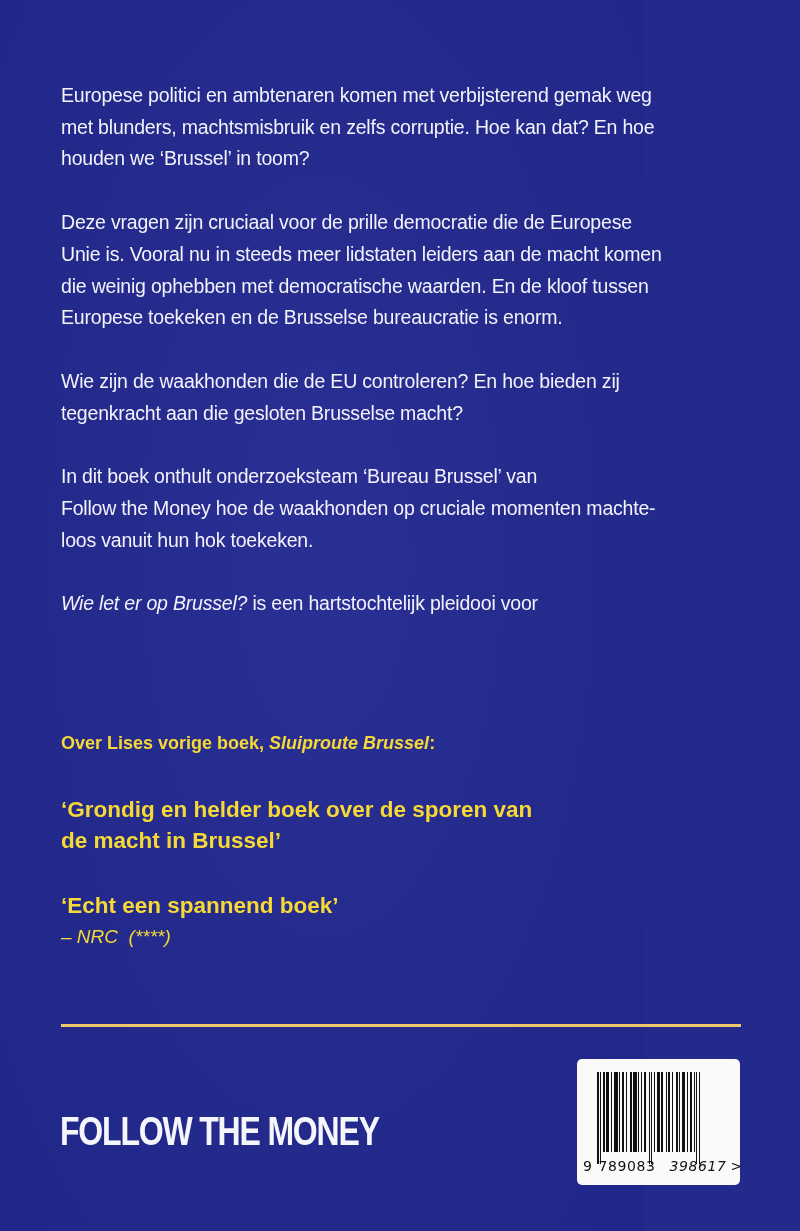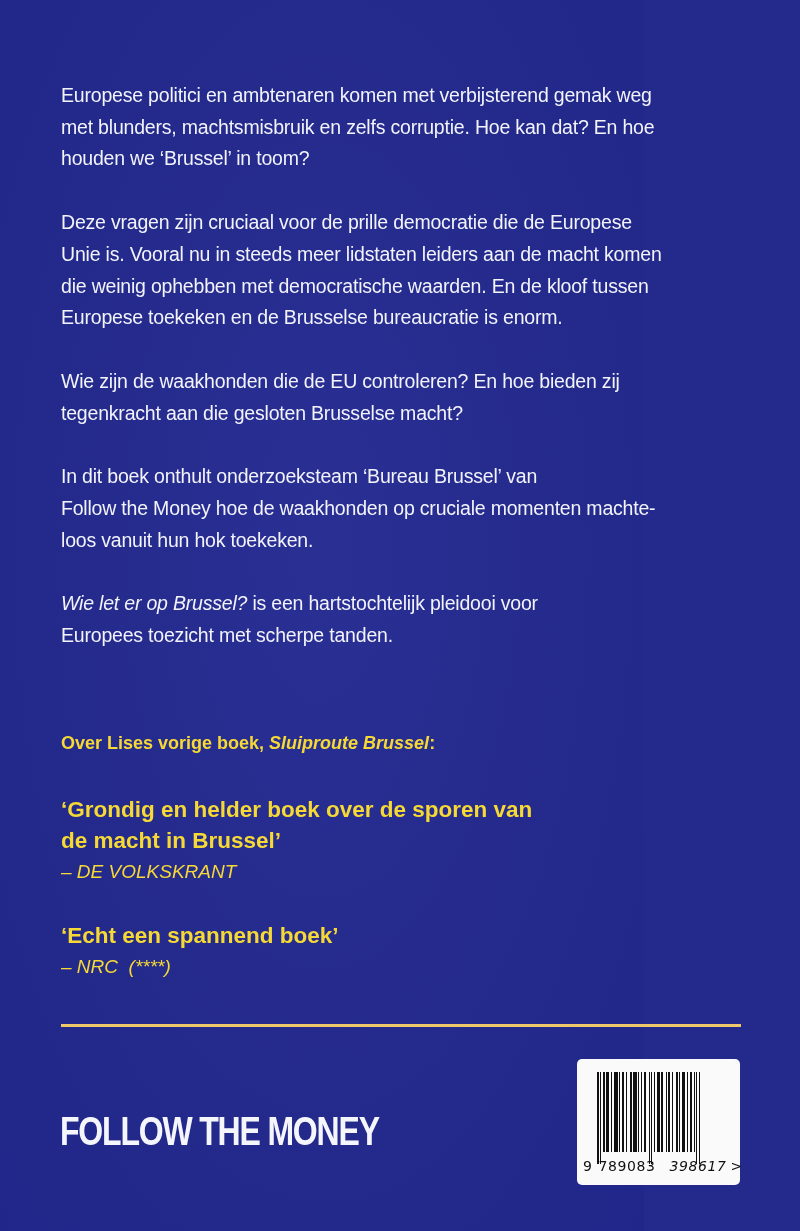--- a/index.html
+++ b/index.html
@@ -158,33 +158,31 @@
       <span class="line">Wie zijn de waakhonden die de EU controleren? En hoe bieden zij</span>
       <span class="line">tegenkracht aan die gesloten Brusselse macht?</span>
     </p>
     <p>
       <span class="line">In dit boek onthult onderzoeksteam ‘Bureau Brussel’ van</span>
       <span class="line">Follow the Money hoe de waakhonden op cruciale momenten machte-</span>
       <span class="line">loos vanuit hun hok toekeken.</span>
     </p>
     <p>
       <span class="line"><em>Wie let er op Brussel?</em><span> is een hartstochtelijk pleidooi voor</span></span>
-      <span class="line">Europees toezicht met scherpe tanden.</span>
     </p>
   </div>
 
   <div class="reviews">
     <p class="intro"><span>Over Lises vorige boek, </span><em>Sluiproute Brussel</em><span>:</span></p>
 
     <div class="quote-block">
       <p class="quote">
         <span class="line">‘Grondig en helder boek over de sporen van</span>
         <span class="line">de macht in Brussel’</span>
       </p>
-      <p class="source">– DE VOLKSKRANT</p>
     </div>
 
     <div class="quote-block">
       <p class="quote">
         <span class="line">‘Echt een spannend boek’</span>
       </p>
       <p class="source">– NRC  (****)</p>
     </div>
   </div>
 

